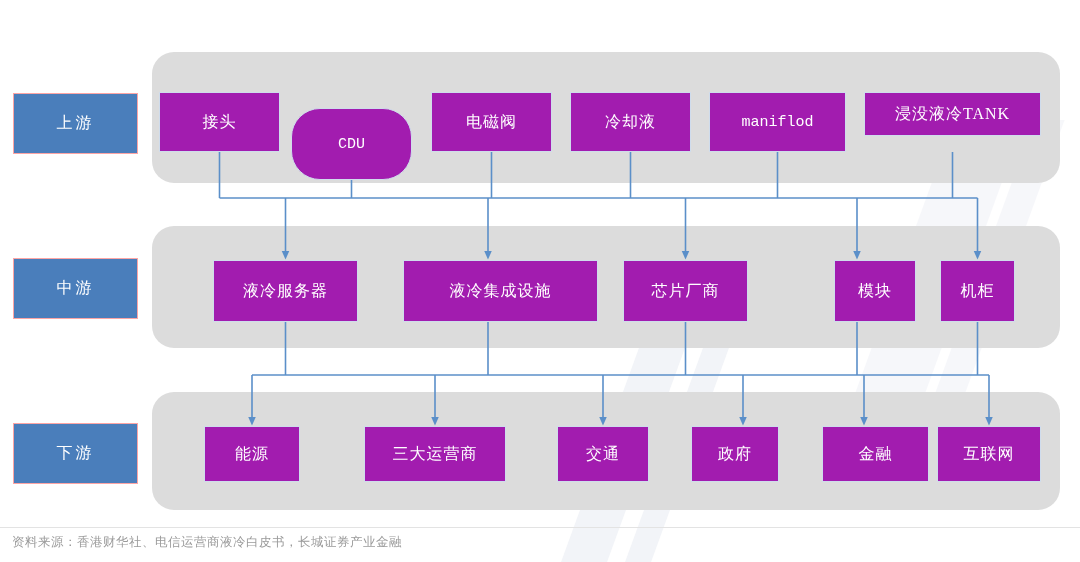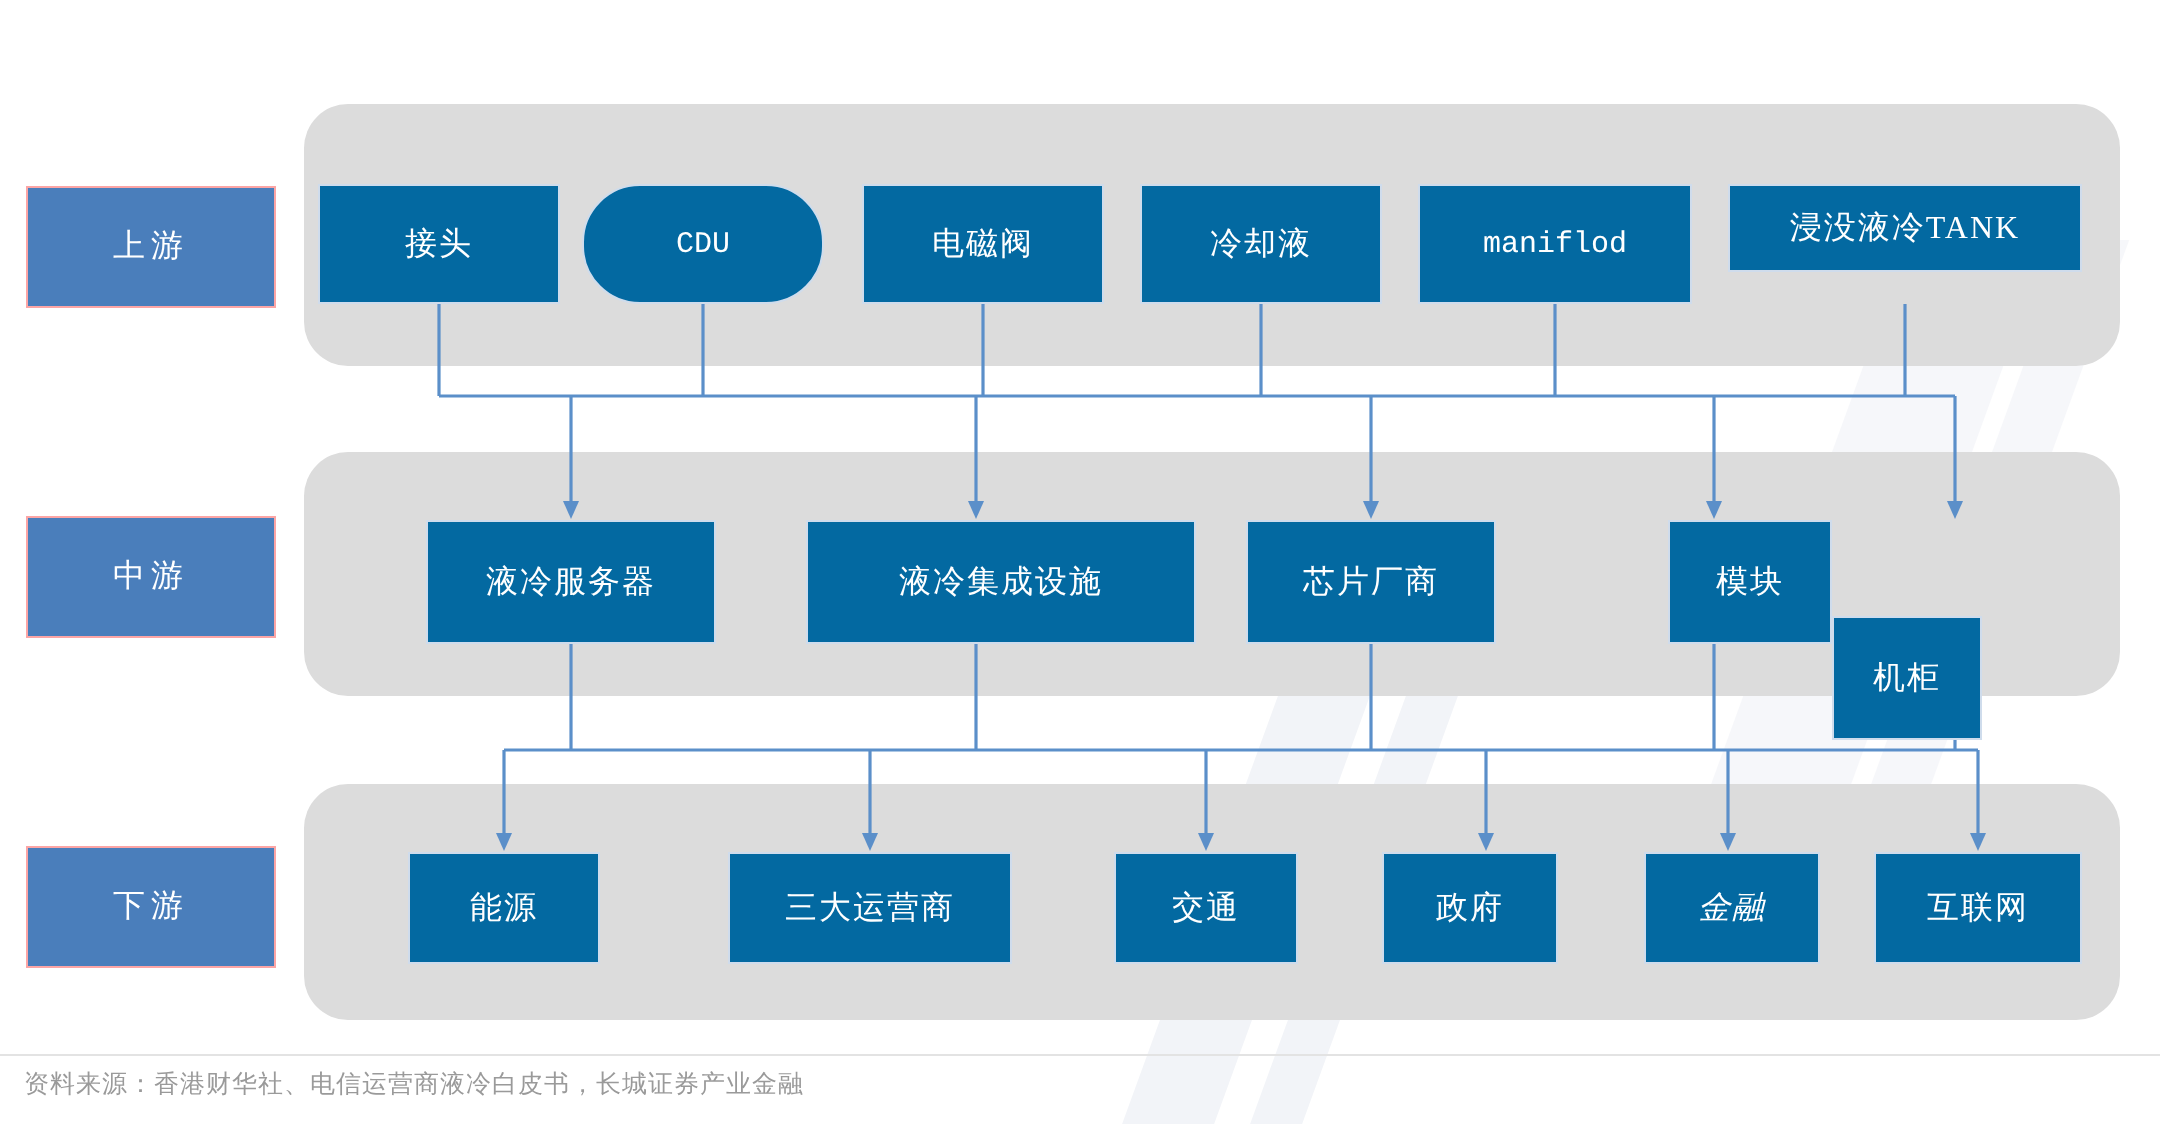--- a/index.html
+++ b/index.html
@@ -54,21 +54,21 @@
     display: flex;
     align-items: center;
     justify-content: center;
     font-size: 16px;
     letter-spacing: 3px;
     font-family: "Liberation Serif", "DejaVu Serif", serif;
   }
 
   .node {
     position: absolute;
-    background: #0369a1;
+    background: #a21caf;
     border: 1px solid #cfdcec;
     color: #ffffff;
     display: flex;
     align-items: center;
     justify-content: center;
     font-size: 16px;
     letter-spacing: 1px;
     text-align: center;
     font-family: "Liberation Serif", "DejaVu Serif", serif;
     box-sizing: border-box;
@@ -156,33 +156,33 @@
         <path d="M989,375 L989,421" marker-end="url(#arrow)"></path>
       </g>
   </svg>
   <div id="labels-layer">
       <div class="tier-label" style="left: 13px; top: 93px; width: 123px; height: 59px;">上游</div>
       <div class="tier-label" style="left: 13px; top: 258px; width: 123px; height: 59px;">中游</div>
       <div class="tier-label" style="left: 13px; top: 423px; width: 123px; height: 59px;">下游</div>
     </div>
   <div id="nodes-layer">
       <div class="node" style="left: 159px; top: 92px; width: 121px; height: 60px;">接头</div>
-      <div class="node mono" style="left: 291px; top: 92px; width: 121px; height: 60px; border-radius: 29px;">CDU</div>
+      <div class="node mono" style="left: 291px; top: 108px; width: 121px; height: 72px; border-radius: 29px;">CDU</div>
       <div class="node" style="left: 431px; top: 92px; width: 121px; height: 60px;">电磁阀</div>
       <div class="node" style="left: 570px; top: 92px; width: 121px; height: 60px;">冷却液</div>
       <div class="node mono" style="left: 709px; top: 92px; width: 137px; height: 60px;">maniflod</div>
       <div class="node" style="left: 864px; top: 92px; width: 177px; height: 44px;">浸没液冷TANK</div>
       <div class="node" style="left: 213px; top: 260px; width: 145px; height: 62px;">液冷服务器</div>
       <div class="node" style="left: 403px; top: 260px; width: 195px; height: 62px;">液冷集成设施</div>
       <div class="node" style="left: 623px; top: 260px; width: 125px; height: 62px;">芯片厂商</div>
       <div class="node" style="left: 834px; top: 260px; width: 82px; height: 62px;">模块</div>
-      <div class="node" style="left: 916px; top: 260px; width: 75px; height: 62px; margin-top: 48px;">机柜</div>
+      <div class="node" style="left: 940px; top: 260px; width: 75px; height: 62px;">机柜</div>
       <div class="node" style="left: 204px; top: 426px; width: 96px; height: 56px;">能源</div>
       <div class="node" style="left: 364px; top: 426px; width: 142px; height: 56px;">三大运营商</div>
       <div class="node" style="left: 557px; top: 426px; width: 92px; height: 56px;">交通</div>
       <div class="node" style="left: 691px; top: 426px; width: 88px; height: 56px;">政府</div>
-      <div class="node" style="left: 822px; top: 426px; width: 88px; height: 56px; font-style: italic;">金融</div>
+      <div class="node" style="left: 822px; top: 426px; width: 107px; height: 56px;">金融</div>
       <div class="node" style="left: 937px; top: 426px; width: 104px; height: 56px;">互联网</div>
     </div>
 
   <div id="rule"></div>
   <div id="source">资料来源：香港财华社、电信运营商液冷白皮书，长城证券产业金融</div>
 </div>
 
 </body></html>

